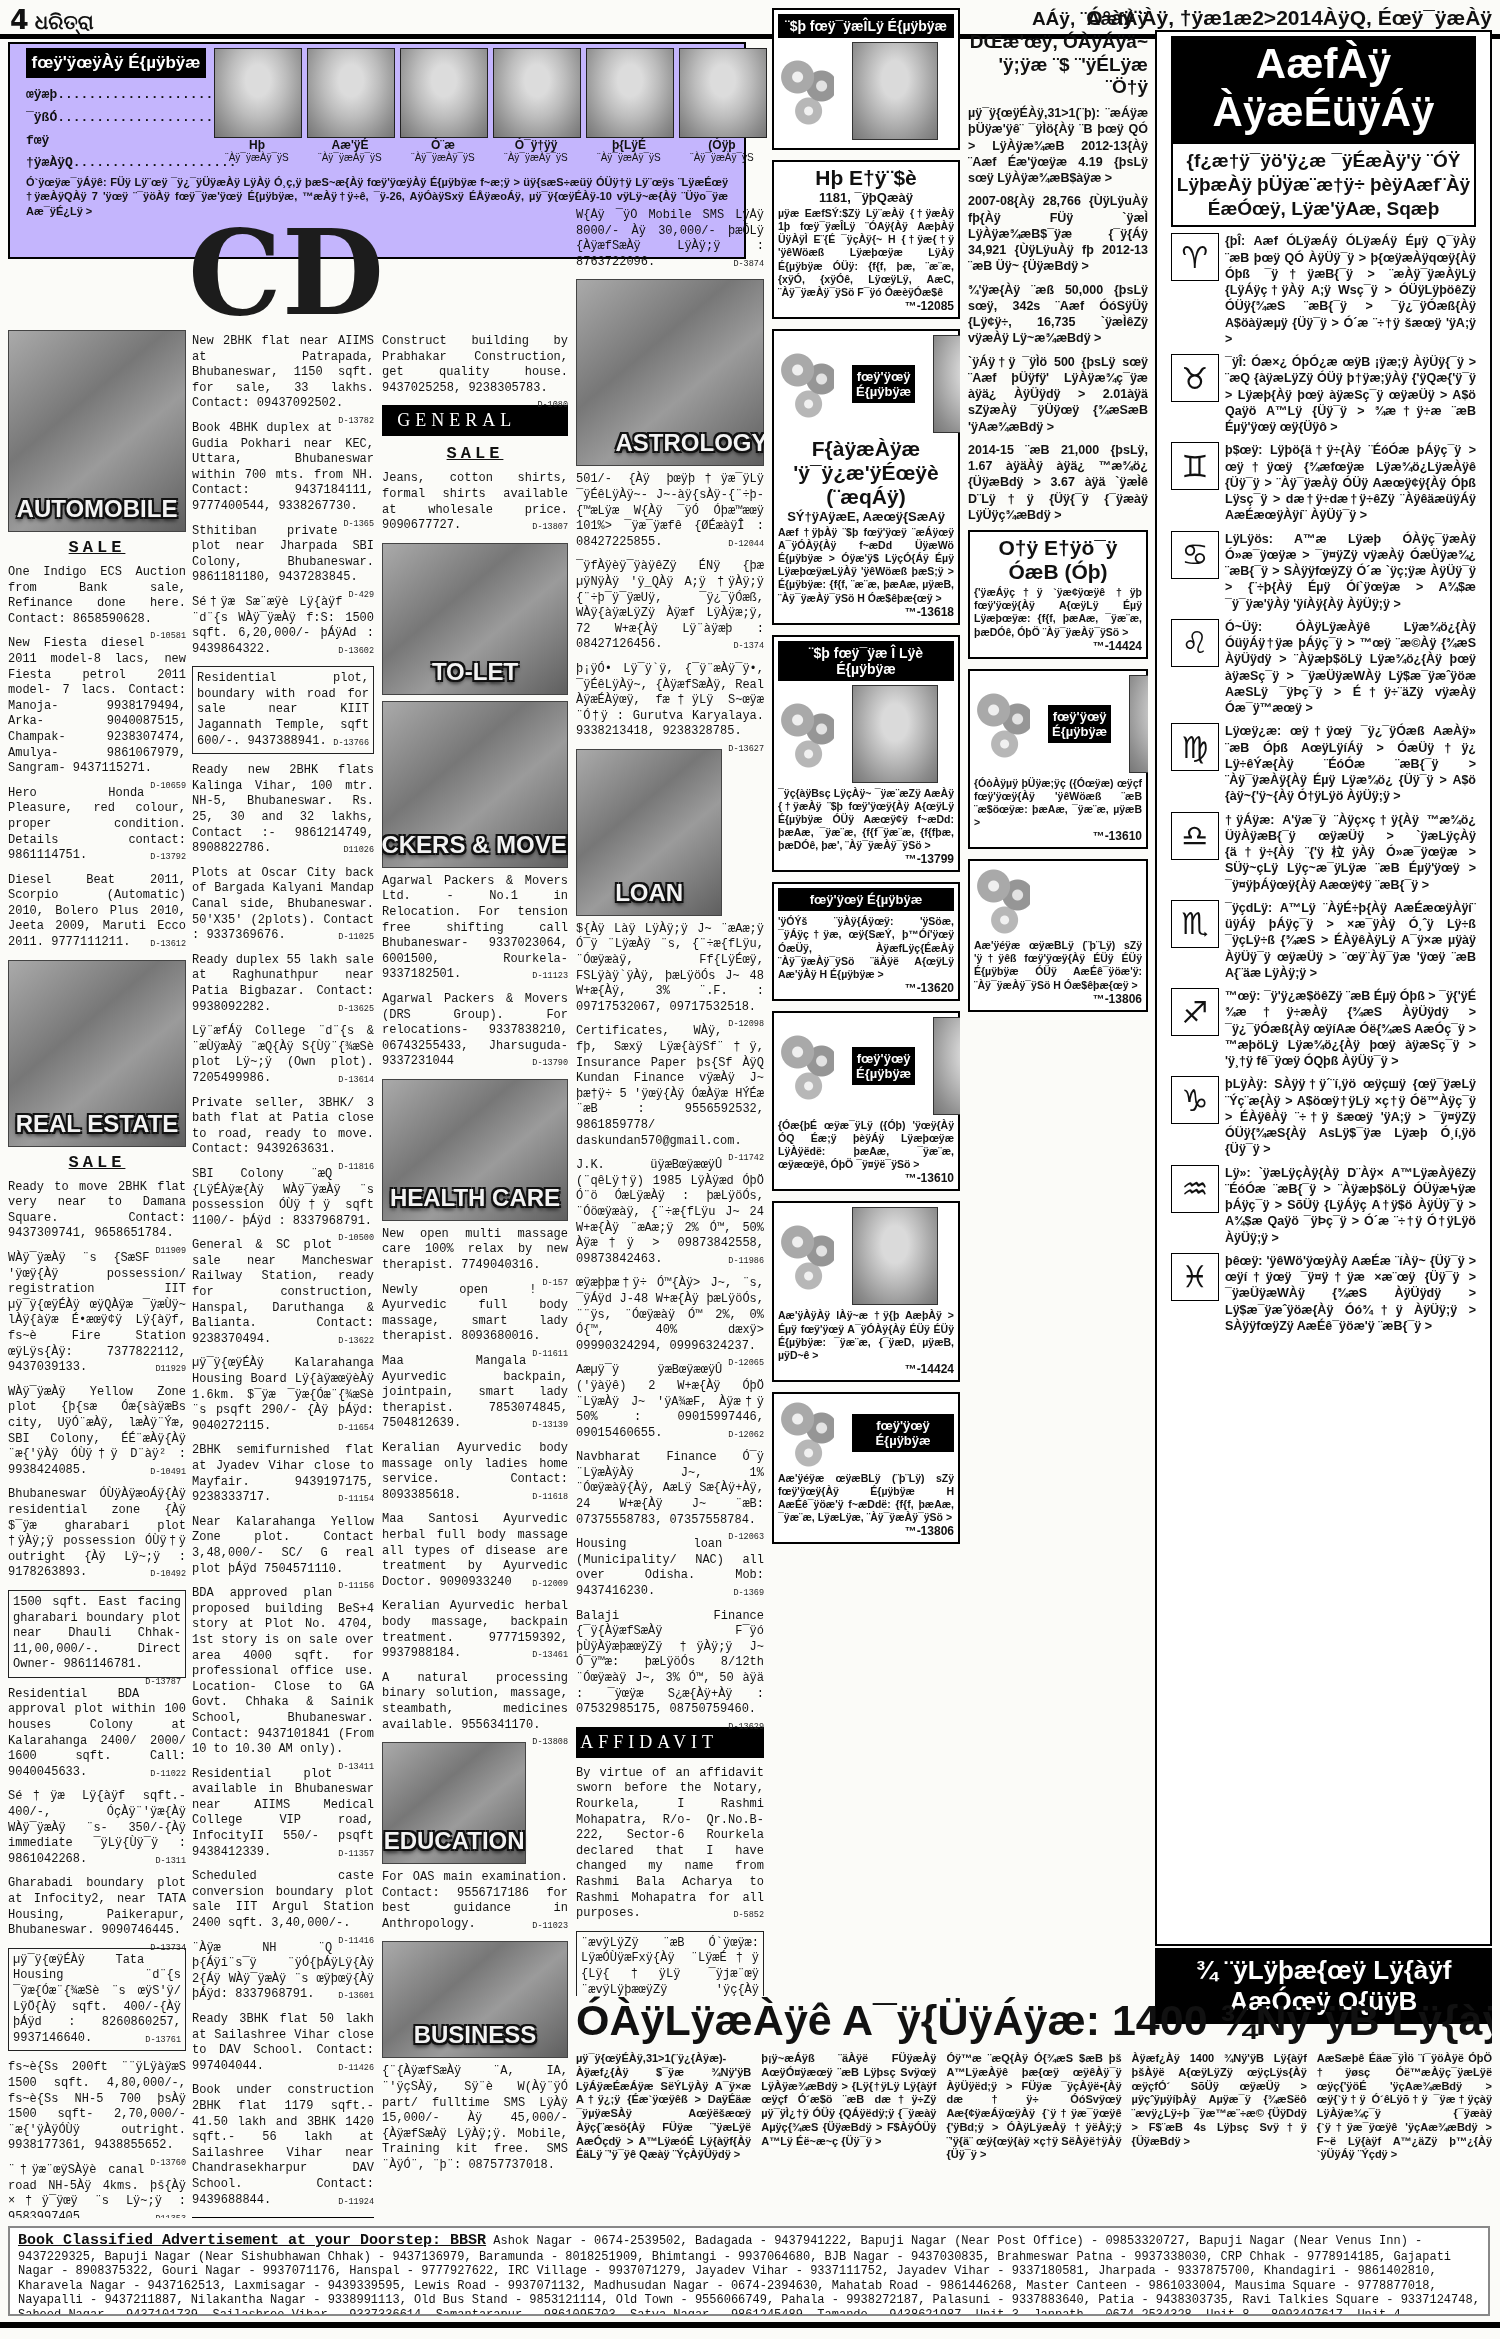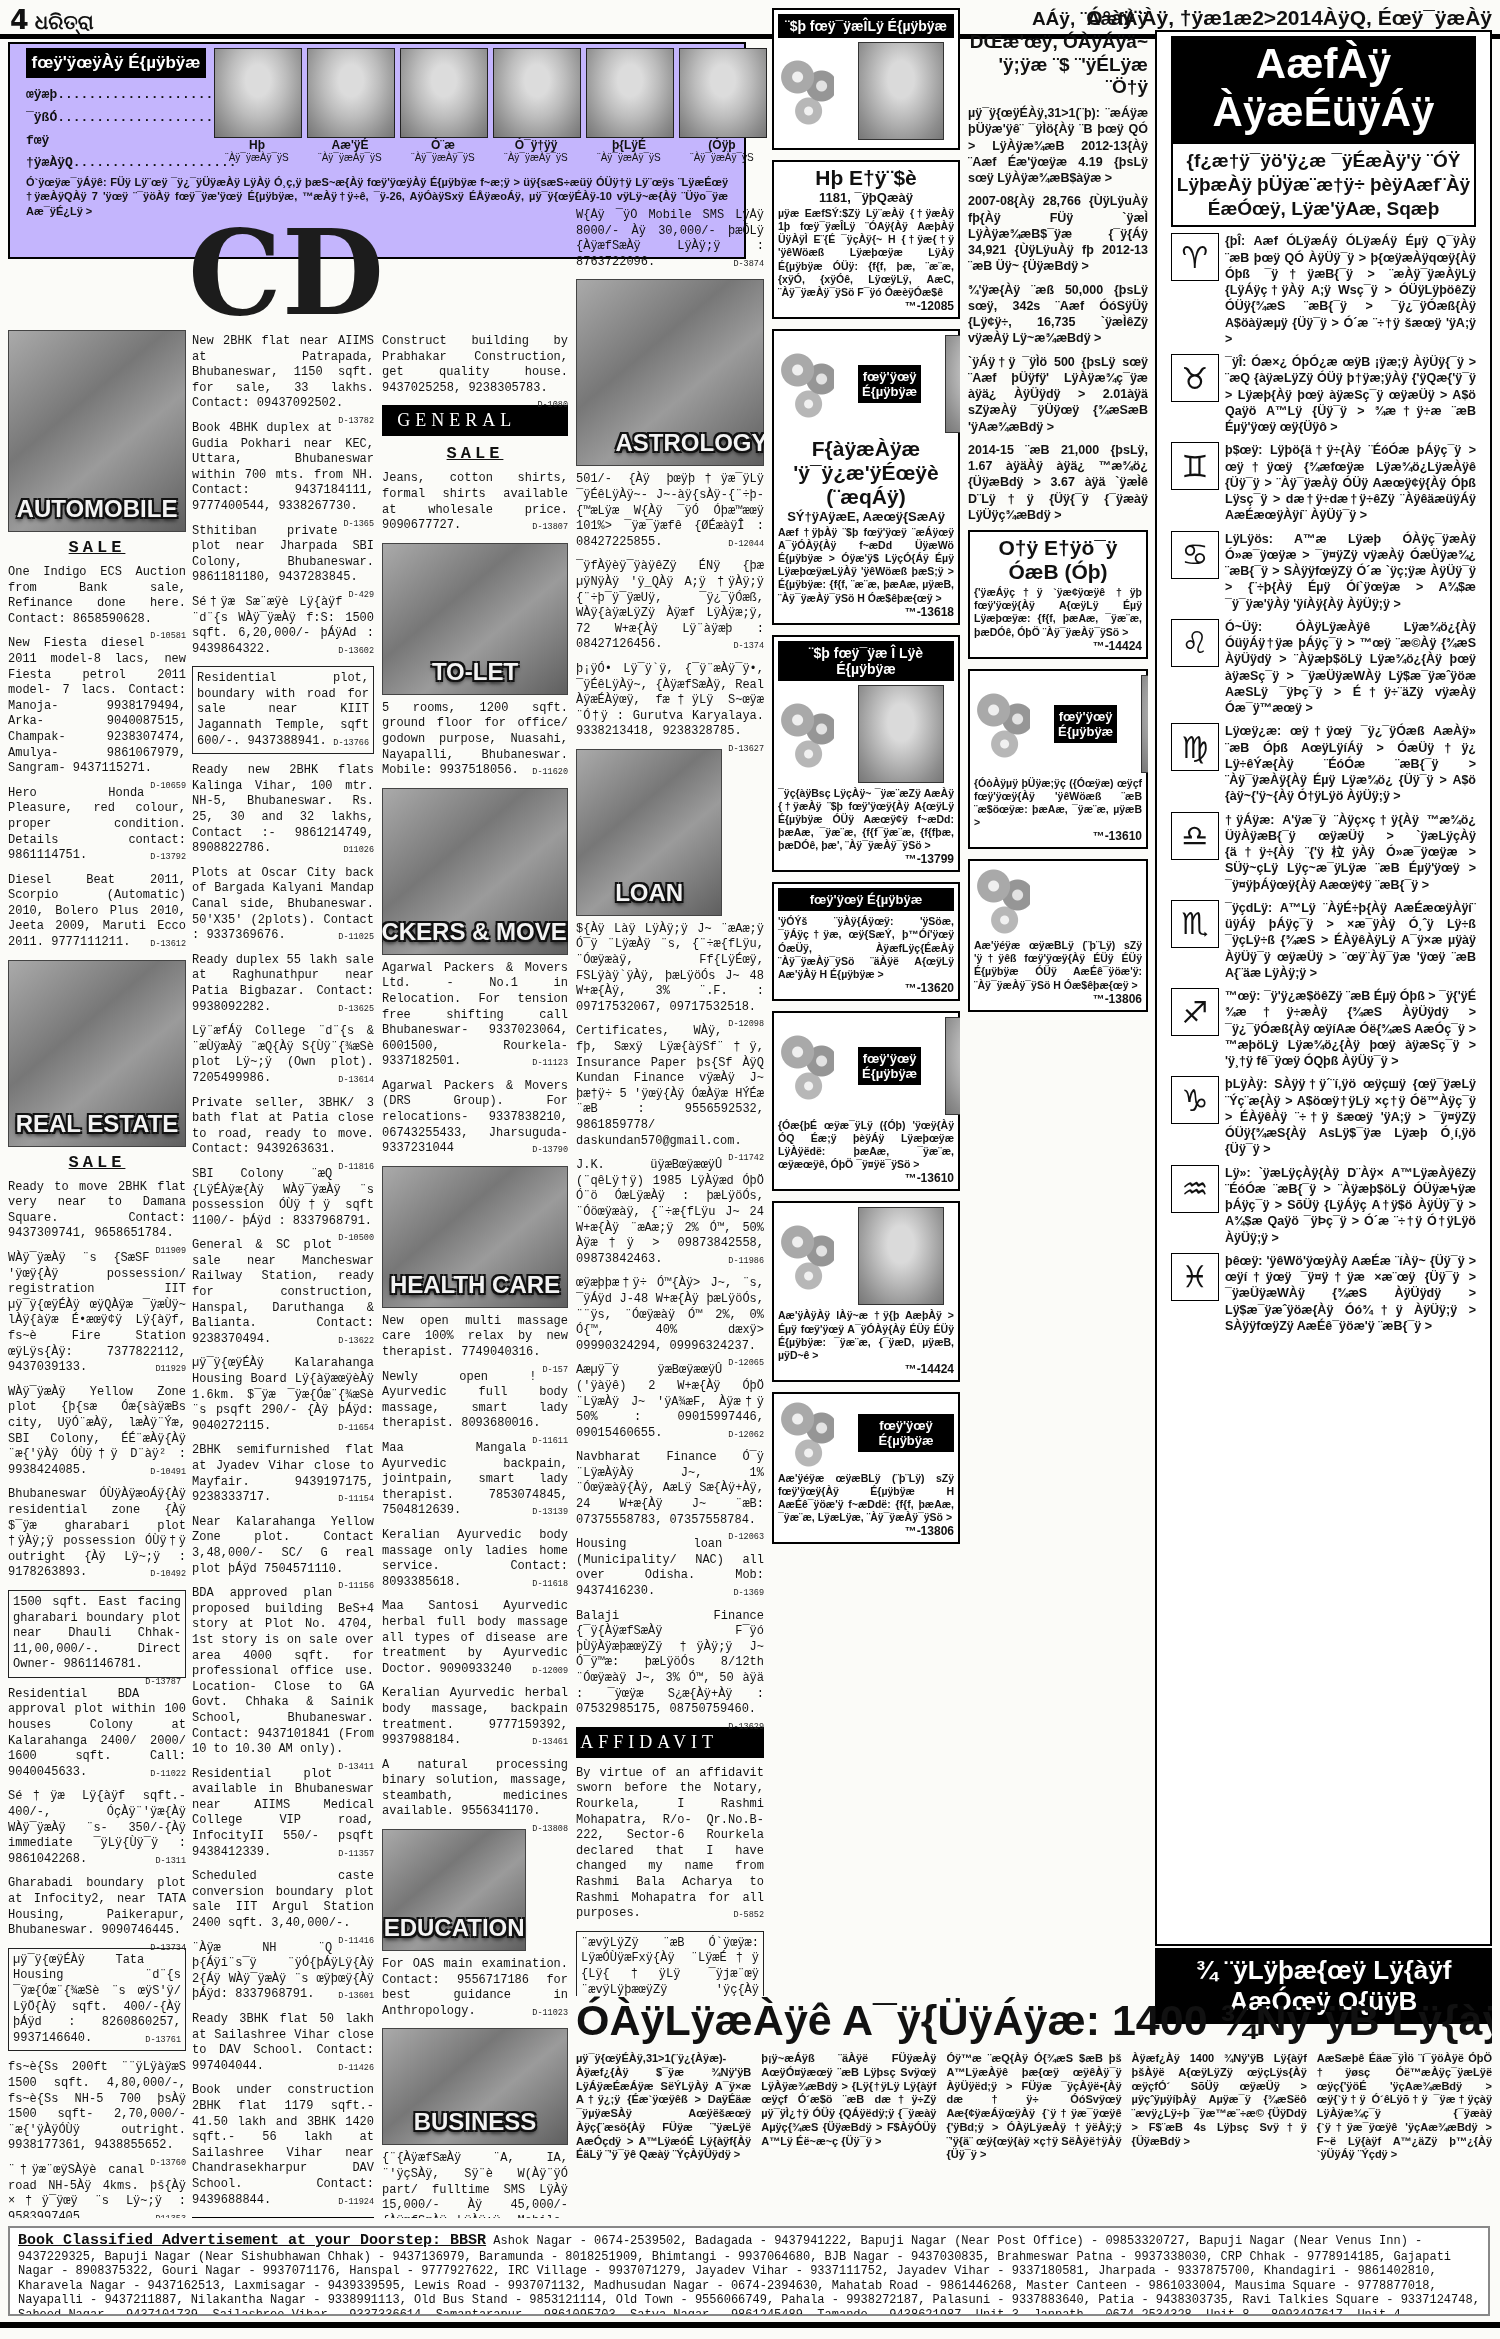--- a/index.html
+++ b/index.html
@@ -43,21 +43,21 @@
                 font-size:18px;letter-spacing:5px;padding:5px 0;margin:2px 0 8px;}
   .section-img{border:1px solid #444;margin:0 0 6px;display:flex;align-items:flex-end;justify-content:center;
                background:linear-gradient(140deg,#aaa 0%,#777 38%,#9b9b9b 60%,#5f5f5f 100%);}
   .img-label{font-family:"Liberation Sans",sans-serif;font-weight:900;font-size:24px;color:#f3f3f3;
              margin-bottom:8px;white-space:nowrap;
              text-shadow:-2px -2px 0 #111,2px -2px 0 #111,-2px 2px 0 #111,2px 2px 0 #111,0 3px 4px #000;}
   
   .bday{border:2px solid #000;padding:4px;margin-bottom:10px;background:#fff;}
   .bday-banner{background:#000;color:#fff;font-family:"Liberation Sans",sans-serif;font-weight:bold;
                font-size:14px;text-align:center;padding:4px 1px;margin-bottom:4px;}
-  .bday-row{display:flex;align-items:center;gap:24px;margin-bottom:4px;}
+  .bday-row{display:flex;align-items:center;gap:18px;margin-bottom:4px;}
   .bday-label{background:#000;color:#fff;font-family:"Liberation Sans",sans-serif;font-weight:bold;
               font-size:13px;padding:4px;text-align:center;flex:1;}
   .balloons{width:56px;height:70px;flex:none;background:
      radial-gradient(circle at 35% 30%,#efefef 0 5px,#a9a9a9 6px 16px,transparent 17px) no-repeat 0 0,
      radial-gradient(circle at 35% 30%,#e3e3e3 0 5px,#969696 6px 15px,transparent 16px) no-repeat 24px 9px,
      radial-gradient(circle at 35% 30%,#f1f1f1 0 4px,#b7b7b7 5px 13px,transparent 14px) no-repeat 11px 34px;}
   .bday-photo{width:84px;height:96px;flex:none;border:1px solid #333;
          background:radial-gradient(ellipse at 50% 38%,#dadada 0 22%,#bcbcbc 45%,#8d8d8d 80%,#777);}
   .bday-big{font-family:"Liberation Sans",sans-serif;font-weight:bold;font-size:21px;text-align:center;}
   .bday-sub{font-family:"Liberation Sans",sans-serif;font-weight:bold;font-size:13px;text-align:center;}
@@ -201,21 +201,20 @@
     <div class="black-banner">CONSTRUCTION</div>
   </div>
 <div class="col" style="left:382px;top:334px;width:186px;height:1884px;">
     <p class="ad">Construct building by Prabhakar Construction, get quality house. 9437025258, 9238305783.<span class="adid">D-1080</span></p>
     <div class="black-banner">GENERAL</div>
     <div class="sale-head">SALE</div>
     <p class="ad">Jeans, cotton shirts, formal shirts available at wholesale price. 9090677727.<span class="adid">D-13807</span></p>
     <div class="section-img" style="height: 150px;">
       <span class="img-label">TO-LET</span>
     </div>
-    <p class="ad">5 rooms, 1200 sqft. ground floor for office/ godown purpose, Nuasahi, Nayapalli, Bhubaneswar. Mobile: 9937518056.<span class="adid">D-11620</span></p>
     <div class="section-img" style="height: 165px;">
       <span class="img-label">PACKERS &amp; MOVERS</span>
     </div>
     <p class="ad">Agarwal Packers &amp; Movers Ltd. - No.1 in Relocation. For tension free shifting call Bhubaneswar- 9337023064, 6001500, Rourkela- 9337182501.<span class="adid">D-11123</span></p>
     <p class="ad">Agarwal Packers &amp; Movers (DRS Group). For relocations- 9337838210, 06743255433, Jharsuguda- 9337231044<span class="adid">D-13790</span></p>
     <div class="section-img" style="height: 140px;">
       <span class="img-label">HEALTH CARE</span>
     </div>
     <p class="ad">New open multi massage care 100% relax by new therapist. 7749040316.<span class="adid">D-157</span></p>
     <p class="ad">Newly open ! Ayurvedic full body massage, smart lady therapist. 8093680016.<span class="adid">D-11611</span></p>

